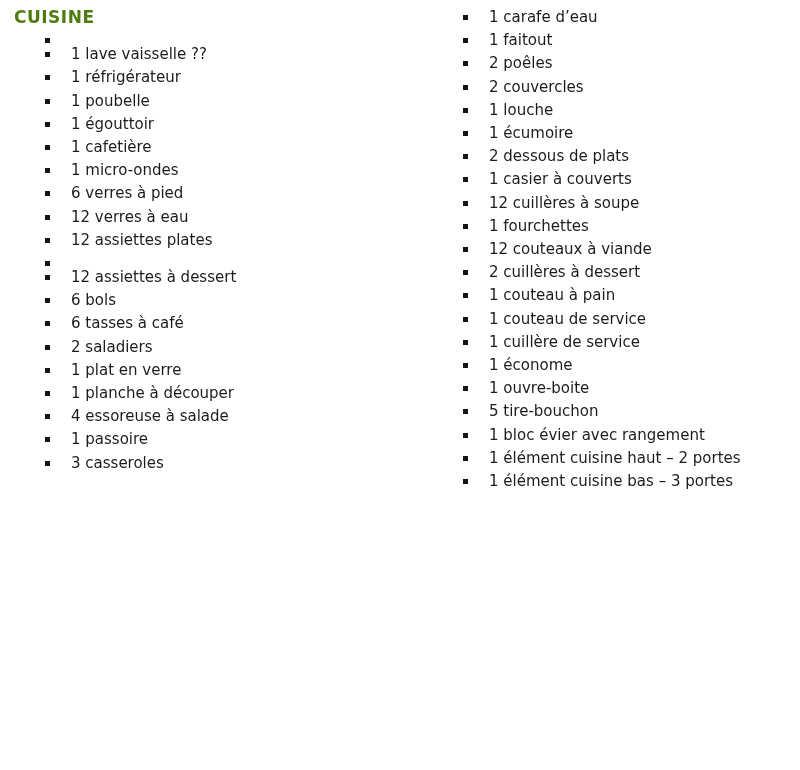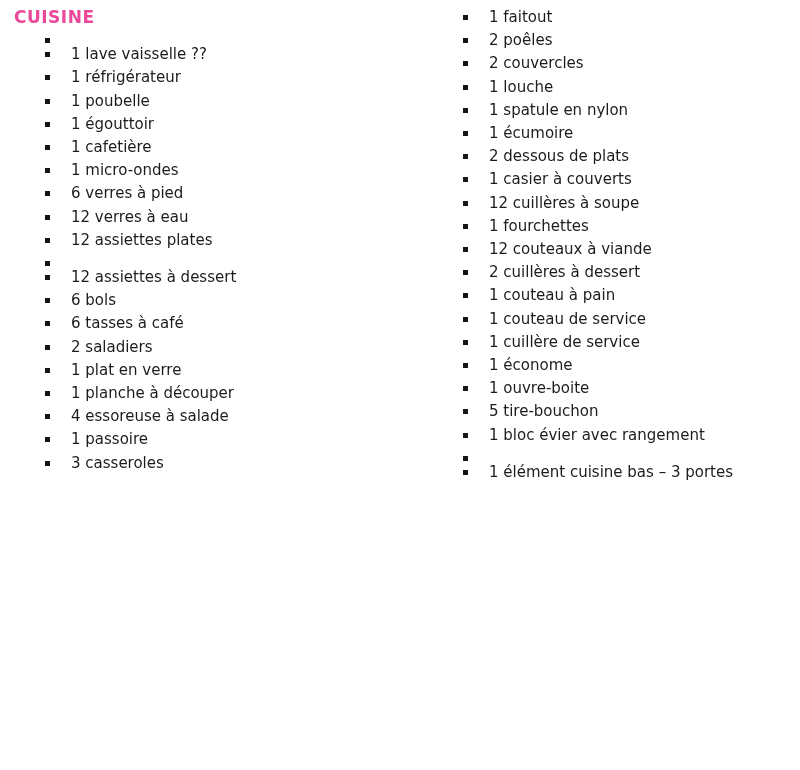--- a/index.html
+++ b/index.html
@@ -19,21 +19,21 @@
   .col {
     position: absolute;
     top: 6px;
   }
   .col-left  { left: 14px;  width: 420px; }
   .col-right { left: 463px; width: 330px; }
 
   .section-title {
     font-size: 17px;
     font-weight: bold;
-    color: #ec4899;
+    color: #4d7c0f;
     line-height: 23.2px;
     letter-spacing: 0.5px;
   }
 
   ul.inventory {
     margin: 0;
     padding: 0;
     list-style: none;
   }
   ul.inventory li {
@@ -142,40 +142,40 @@
           <span class="bullet"></span>
           <span class="item-text">3 casseroles</span>
         </li>
     </ul>
   </div>
 
   <div class="col col-right">
     <ul class="inventory">
       <li>
           <span class="bullet"></span>
+          <span class="item-text">1 carafe d’eau</span>
+        </li>
+      <li>
+          <span class="bullet"></span>
           <span class="item-text">1 faitout</span>
         </li>
       <li>
           <span class="bullet"></span>
           <span class="item-text">2 poêles</span>
         </li>
       <li>
           <span class="bullet"></span>
           <span class="item-text">2 couvercles</span>
         </li>
       <li>
           <span class="bullet"></span>
           <span class="item-text">1 louche</span>
         </li>
       <li>
           <span class="bullet"></span>
-          <span class="item-text">1 spatule en nylon</span>
-        </li>
-      <li>
-          <span class="bullet"></span>
           <span class="item-text">1 écumoire</span>
         </li>
       <li>
           <span class="bullet"></span>
           <span class="item-text">2 dessous de plats</span>
         </li>
       <li>
           <span class="bullet"></span>
           <span class="item-text">1 casier à couverts</span>
         </li>
@@ -218,20 +218,21 @@
       <li>
           <span class="bullet"></span>
           <span class="item-text">5 tire-bouchon</span>
         </li>
       <li>
           <span class="bullet"></span>
           <span class="item-text">1 bloc évier avec rangement</span>
         </li>
       <li>
           <span class="bullet"></span>
+          <span class="item-text">1 élément cuisine haut – 2 portes</span>
         </li>
       <li>
           <span class="bullet"></span>
           <span class="item-text">1 élément cuisine bas – 3 portes</span>
         </li>
     </ul>
   </div>
 
 </div>
 

